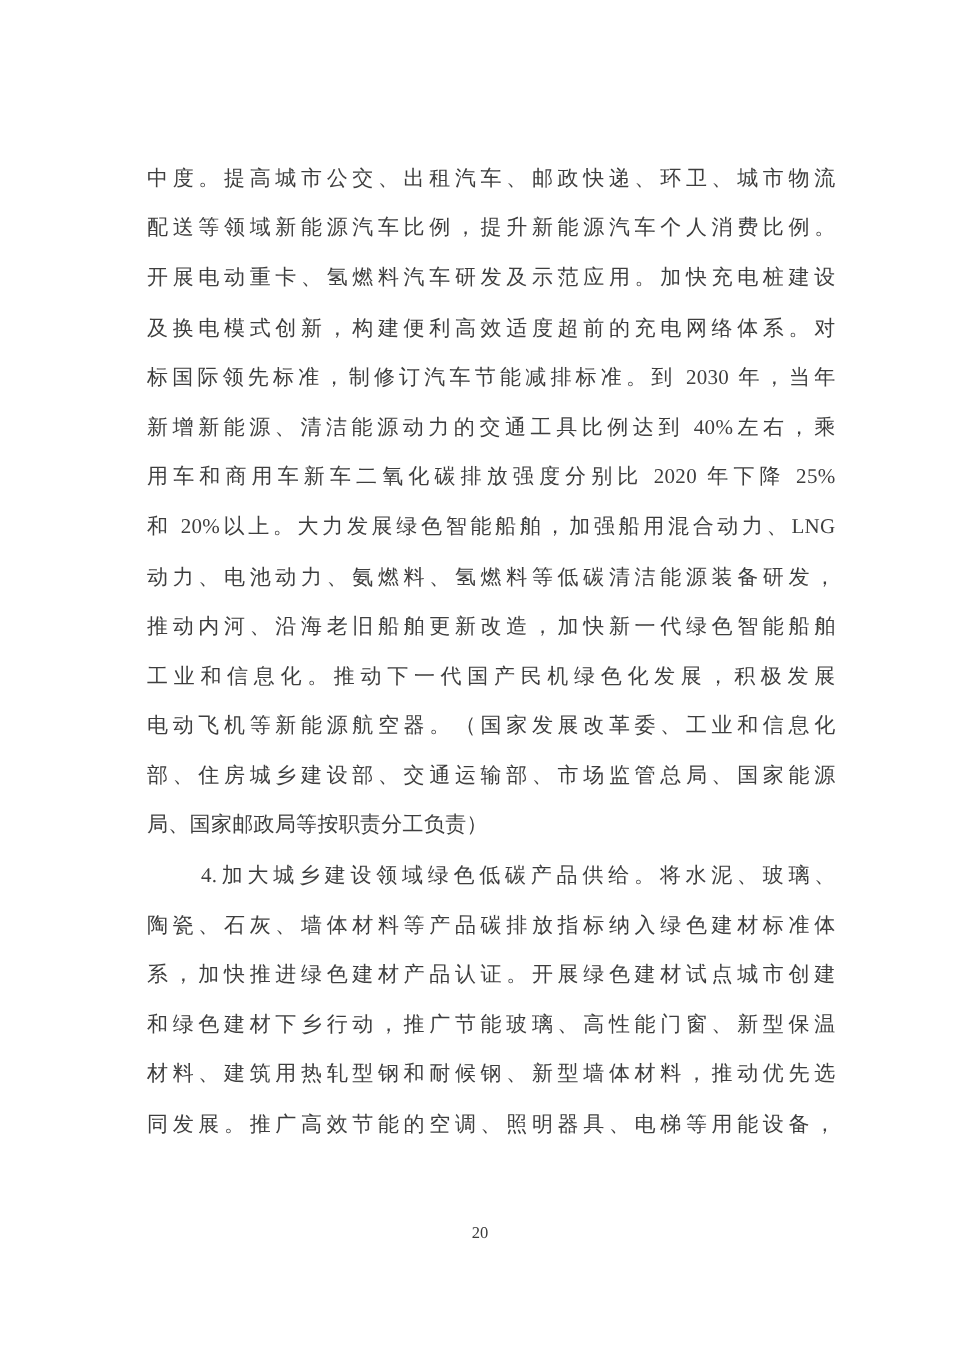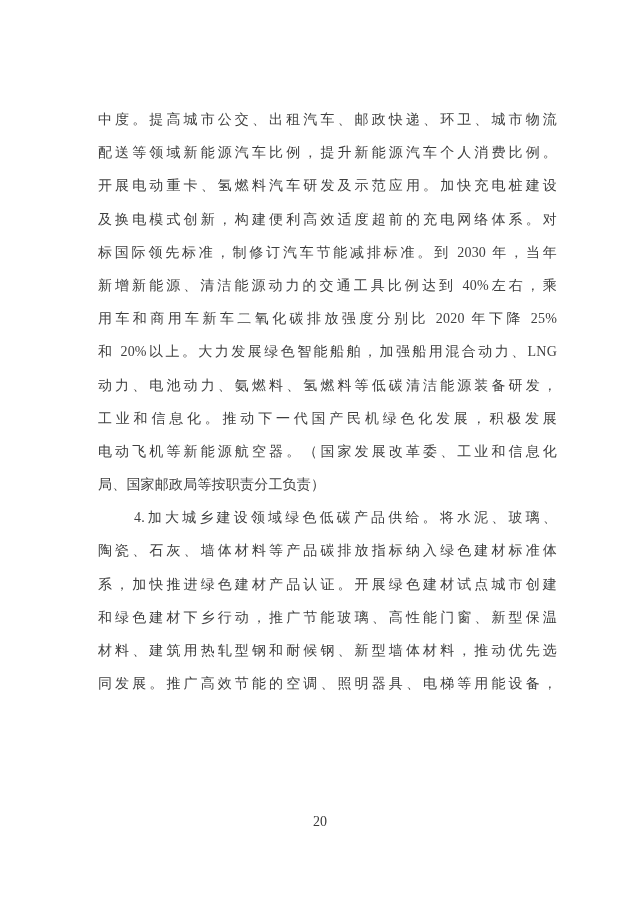--- a/index.html
+++ b/index.html
@@ -43,42 +43,44 @@
     font-weight: 400;
   }
   .page-number {
     position: absolute;
     left: 0;
     right: 0;
     top: 813px;
     height: 18px;
     line-height: 18px;
     text-align: center;
-    font-size: 14px;
+    font-size: 11px;
     color: #3a3a3a;
     font-family: "Liberation Serif", "DejaVu Serif", serif;
   }
 </style>
 </head>
 <body>
 
 <div class="page">
   <div class="text-block">
 
     <div class="line">中度。提高城市公交、出租汽车、邮政快递、环卫、城市物流</div>
     <div class="line">配送等领域新能源汽车比例，提升新能源汽车个人消费比例。</div>
     <div class="line">开展电动重卡、氢燃料汽车研发及示范应用。加快充电桩建设</div>
     <div class="line">及换电模式创新，构建便利高效适度超前的充电网络体系。对</div>
     <div class="line">标国际领先标准，制修订汽车节能减排标准。到 2030 年，当年</div>
     <div class="line">新增新能源、清洁能源动力的交通工具比例达到 40%左右，乘</div>
     <div class="line">用车和商用车新车二氧化碳排放强度分别比 2020 年下降 25%</div>
     <div class="line">和 20%以上。大力发展绿色智能船舶，加强船用混合动力、LNG</div>
     <div class="line">动力、电池动力、氨燃料、氢燃料等低碳清洁能源装备研发，</div>
+    <div class="line">推动内河、沿海老旧船舶更新改造，加快新一代绿色智能船舶</div>
     <div class="line">工业和信息化。推动下一代国产民机绿色化发展，积极发展</div>
     <div class="line">电动飞机等新能源航空器。（国家发展改革委、工业和信息化</div>
+    <div class="line">部、住房城乡建设部、交通运输部、市场监管总局、国家能源</div>
     <div class="line line--para-end">局、国家邮政局等按职责分工负责）</div>
 
     <div class="line line--indent">
       <span class="lead">4.加大城乡建设领域绿色低碳产品供给。</span><span>将水泥、玻璃、</span>
     </div>
     <div class="line">陶瓷、石灰、墙体材料等产品碳排放指标纳入绿色建材标准体</div>
     <div class="line">系，加快推进绿色建材产品认证。开展绿色建材试点城市创建</div>
     <div class="line">和绿色建材下乡行动，推广节能玻璃、高性能门窗、新型保温</div>
     <div class="line">材料、建筑用热轧型钢和耐候钢、新型墙体材料，推动优先选</div>
     <div class="line">同发展。推广高效节能的空调、照明器具、电梯等用能设备，</div>

